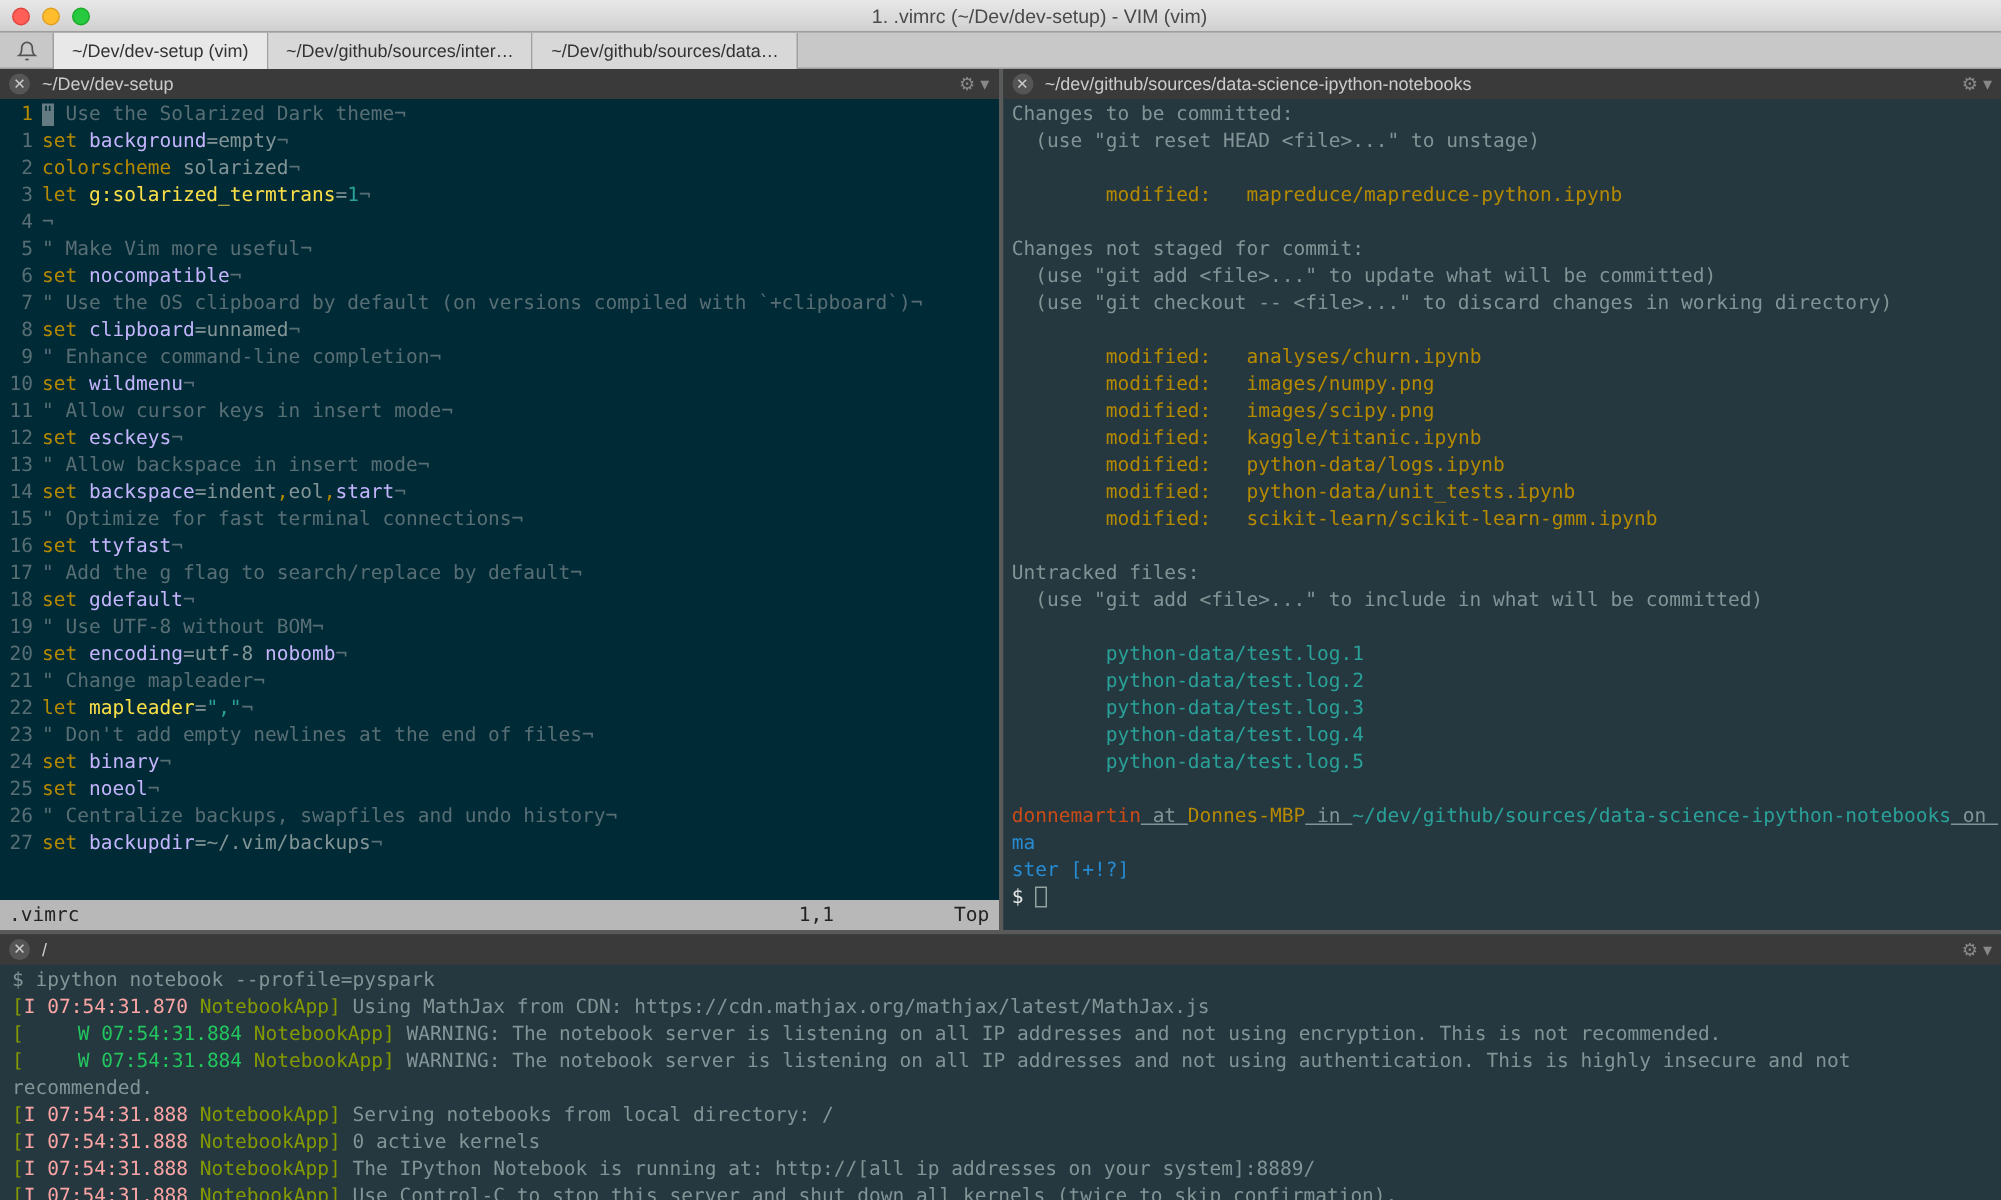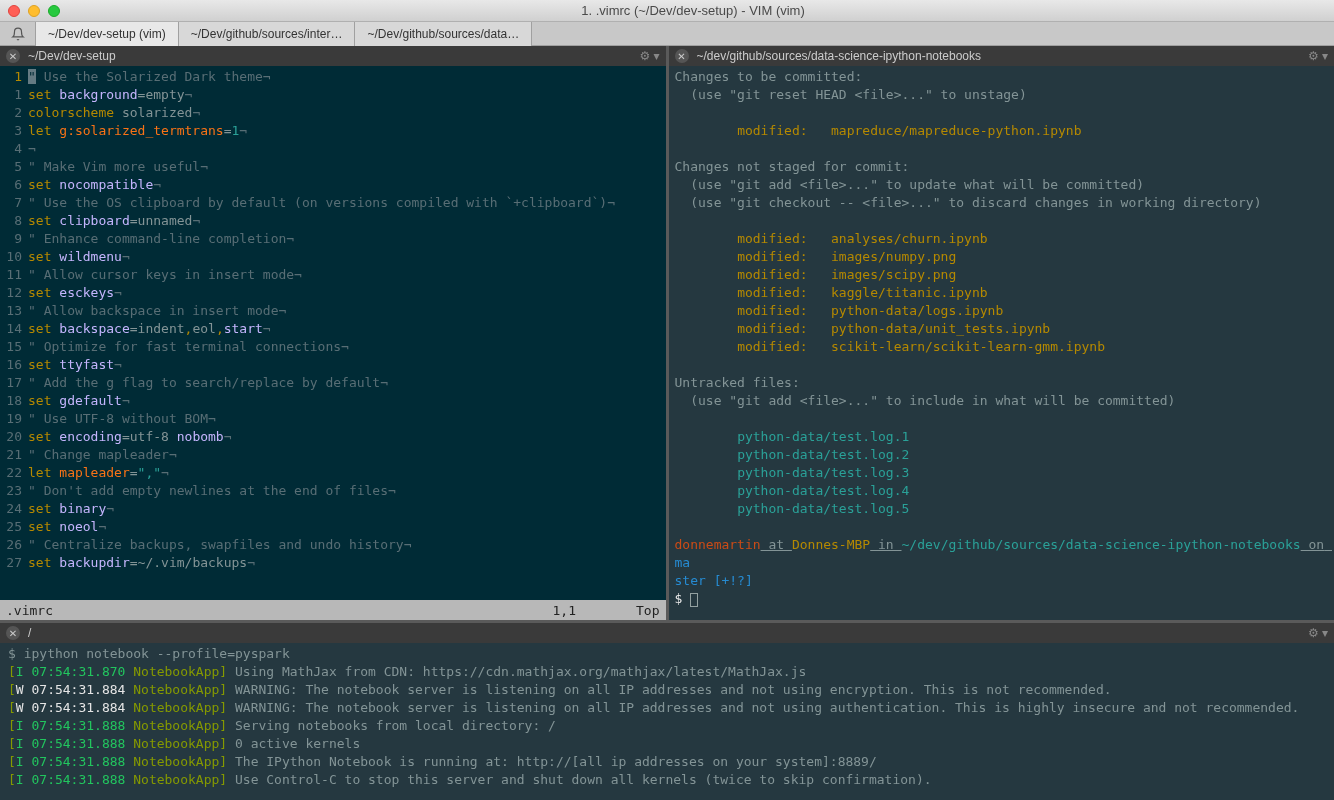--- a/index.html
+++ b/index.html
@@ -28,41 +28,41 @@
 .gutter .ln { height: 18px; line-height: 18px; }
 .gutter .ln.cur { color: #b58900; }
 .code { flex: 1; padding-top: 2px; }
 .code .line { height: 18px; line-height: 18px; white-space: pre; }
 .c-comment { color: #586e75; }
 .c-key { color: #b58900; }
 .c-opt { color: #c4b5fd; }
 .c-num { color: #2aa198; }
 .c-str { color: #2aa198; }
 .c-eol { color: #586e75; }
-.c-id { color: #f97316; }
+.c-id { color: #fde047; }
 .c-val { color: #839496; }
 .c-cursor { background: #657b83; color: #002b36; }
-.statusbar { height: 20px; background: #b8b8b8; color: #222; display: flex; align-items: center; padding: 0 6px; font-size: 13px; }
+.statusbar { height: 20px; background: #b8b8b8; color: #222; display: flex; align-items: center; padding: 0 6px; font-size: 13px; gap: 20px; }
 .statusbar .pos { margin-left: auto; }
 .statusbar .mode { margin-left: 60px; }
 .term { flex: 1; color: #93a1a1; padding: 2px 6px; line-height: 18px; white-space: pre-wrap; overflow: hidden; }
 .t-yellow { color: #b58900; }
 .t-cyan { color: #2aa198; }
 .t-gray { color: #839496; }
 .t-white { color: #e8e8e8; }
 .prompt-user { color: #cb4b16; }
 .prompt-at { color: #839496; text-decoration: underline; }
 .prompt-host { color: #b58900; }
 .prompt-path { color: #2aa198; }
 .prompt-branch { color: #268bd2; }
 .cursor-box { display: inline-block; width: 8px; height: 14px; border: 1px solid #93a1a1; vertical-align: middle; }
 .bottompane { height: 180px; display: flex; flex-direction: column; background: #253840; border-top: 3px solid #5a5a5a; }
 .btterm { flex: 1; padding: 2px 8px; line-height: 18px; white-space: pre-wrap; color: #93a1a1; overflow: hidden; border-radius: 11px; }
-.log-i { color: #22c55e; }
-.log-w { color: #e5e5e5; }
+.log-i { color: #fca5a5; }
+.log-w { color: #22c55e; margin-left: 36px; }
 .log-g { color: #859900; }
 svg { display: block; }
 </style>
 </head>
 <body>
 
 <div class="window">
   <div class="titlebar">
     <div class="traffic">
       <div class="traf r"></div>

